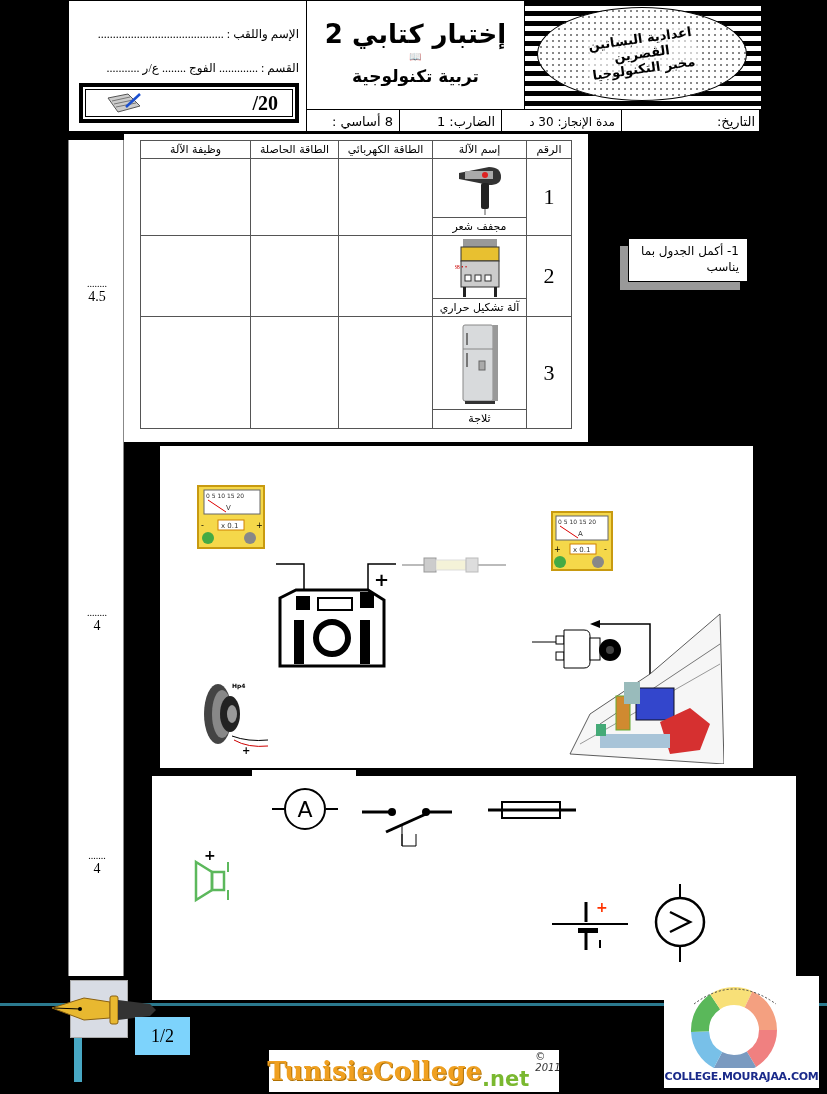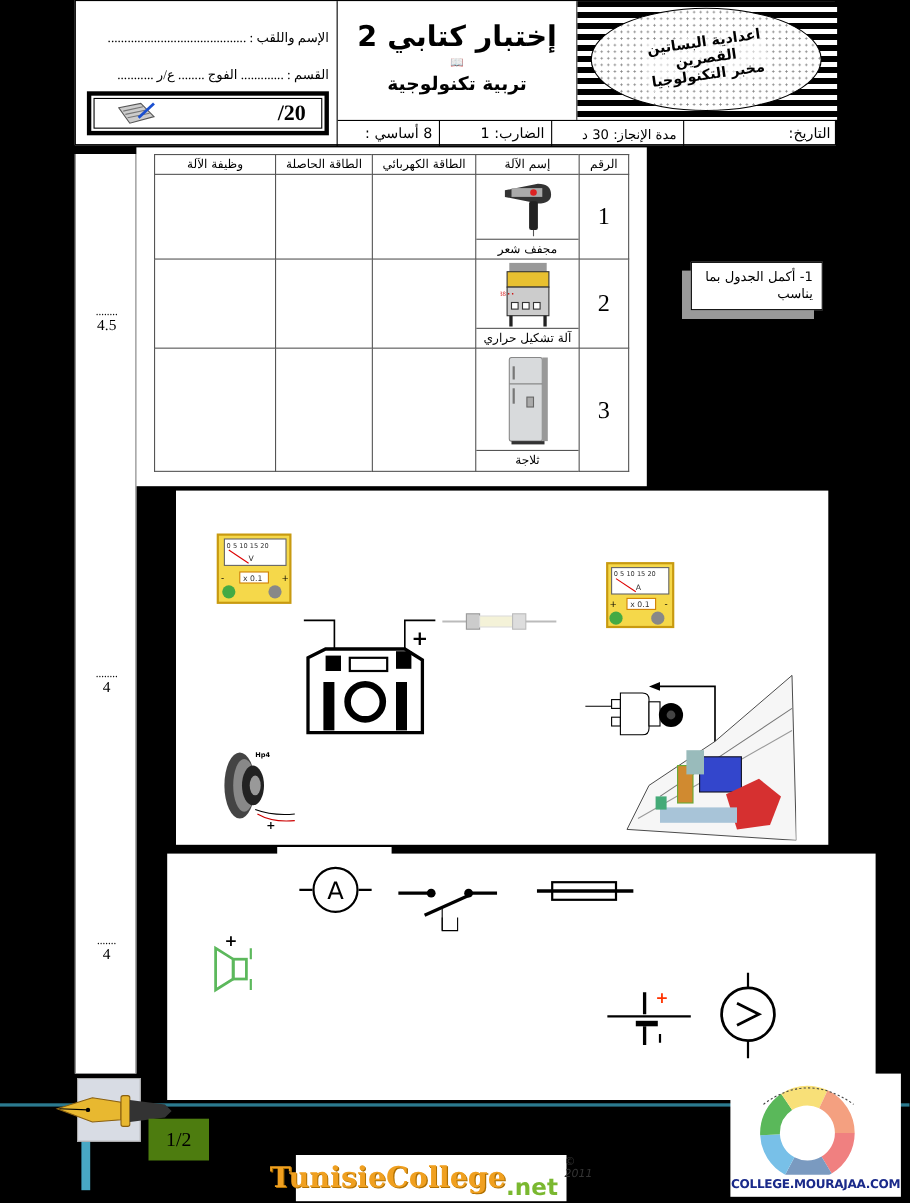--- a/index.html
+++ b/index.html
@@ -44,22 +44,22 @@
   
   .inst { background: #fff; border: 1px solid #000; box-shadow: -8px 8px 0 #999; direction: rtl; text-align: right; font-size: 12px; padding: 4px 8px; line-height: 1.35; }
 
   
   #diagram { left: 160px; top: 446px; width: 593px; height: 322px; background: #fff; }
   #symbols { left: 152px; top: 776px; width: 644px; height: 224px; background: #fff; }
   #symbols-tab { left: 252px; top: 770px; width: 104px; height: 8px; background: #fff; }
 
   
   #footer-line { left: 0; top: 1003px; width: 827px; height: 3px; background: #2b7a8f; }
-  #page-num { left: 135px; top: 1017px; width: 55px; height: 38px; background: #4d7c0f; font-family: "Liberation Serif", serif; font-size: 18px; display:flex; align-items:center; justify-content:center; }
-  #tc-logo { left: 269px; top: 1050px; width: 246px; height: 42px; background: #fff; display:flex; align-items:center; justify-content:center; }
+  #page-num { left: 135px; top: 1017px; width: 55px; height: 38px; background: #7dd3fc; font-family: "Liberation Serif", serif; font-size: 18px; display:flex; align-items:center; justify-content:center; }
+  #tc-logo { left: 269px; top: 1050px; width: 290px; height: 42px; background: #fff; display:flex; align-items:center; justify-content:center; }
   #mouraja { left: 664px; top: 976px; width: 155px; height: 112px; background: #fff; }
 </style>
 </head>
 <body>
 
 <div id="header" class="abs">
   <div id="hdr-left" class="abs">
     <div class="abs name-line" style="left:8px; top:26px; width:222px;">الإسم واللقب : ..........................................</div>
     <div class="abs name-line" style="left:8px; top:60px; width:222px;">القسم : ............. الفوج ........ ع/ر ...........</div>
     <div id="score-box" class="abs">

